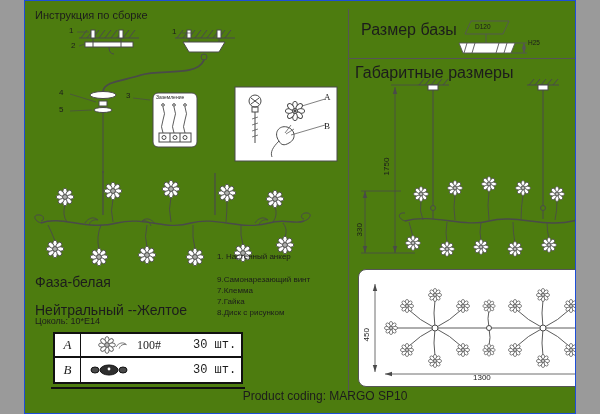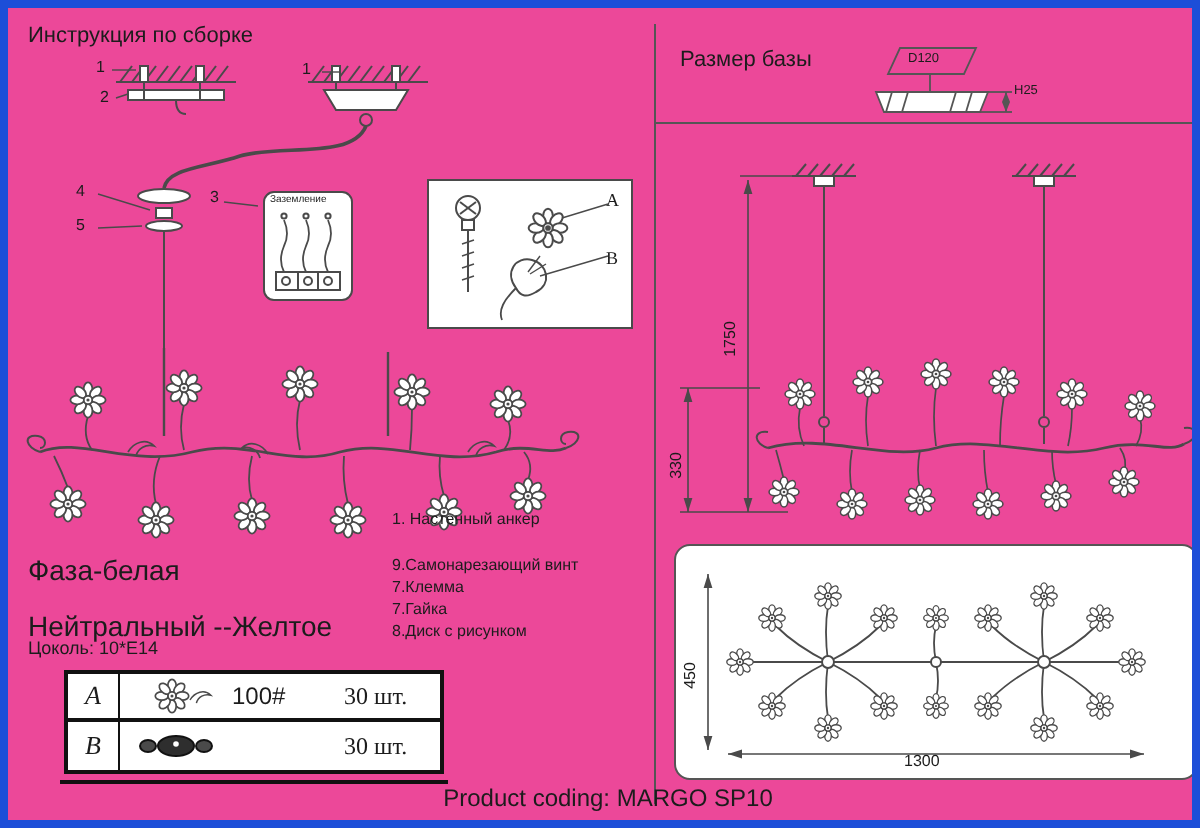--- a/index.html
+++ b/index.html
@@ -1,41 +1,41 @@
 <!DOCTYPE html>
 <html><head>
 <meta charset="utf-8">
 <style>
   *{margin:0;padding:0;box-sizing:border-box}
   body{background:#9a9a9a;display:flex;justify-content:center;align-items:flex-start}
-  #page{position:relative;width:600px;height:414px;background:#ec4899;overflow:hidden;
-        font-family:"Liberation Sans",sans-serif;color:#1c1c1c;border:4px solid #1d4ed8}
+  #page{position:relative;width:552px;height:414px;background:#4d7c0f;overflow:hidden;
+        font-family:"Liberation Sans",sans-serif;color:#1c1c1c;border:1px solid #1d4ed8}
   .abs{position:absolute}
   .lbl{position:absolute;white-space:nowrap;line-height:1.1}
   .vlbl{position:absolute;white-space:nowrap;line-height:1.1;transform:rotate(-90deg)}
   .title{font-size:11px}
-  .sect{font-size:11px}
+  .sect{font-size:16px}
   .note{font-size:14px}
   .parts{font-size:8px}
   .callout{font-size:8px}
   .dim{font-size:8px}
   .dims{font-size:6.5px}
   .tiny{font-size:5px}
   .ab{font-size:9px;font-family:"Liberation Serif",serif}
   .vline{position:absolute;border-left:1px solid #555}
   .hline{position:absolute;border-top:1px solid #555}
   .tbl{position:absolute;left:28px;top:331px;width:190px;height:52px;border:2px solid #111;background:#fff}
   .trow{display:flex;height:24px;align-items:center}
   .trow.first{border-bottom:2px solid #111}
   .tcell{height:100%;display:flex;align-items:center}
   .c-letter{width:26px;justify-content:center;border-right:1.5px solid #111;
             font-family:"Liberation Serif",serif;font-style:italic;font-size:13px}
   .c-icon{width:56px;justify-content:center}
-  .c-code{width:56px;font-family:Liberation Sans, sans-serif;font-size:12px}
-  .c-count{flex:1;font-family:Liberation Serif, serif;font-size:12px}
+  .c-code{width:56px;font-family:Liberation Serif, serif;font-size:12px}
+  .c-count{flex:1;font-family:Liberation Mono, monospace;font-size:12px}
   .tbl-base{position:absolute;left:26px;top:386px;width:194px;border-top:2px solid #111}
   .topview{position:absolute;left:333px;top:268px;width:262px;height:118px;
            border:1px solid #555;border-radius:8px;background:#fff}
   .coding{position:absolute;left:0;top:388px;width:600px;text-align:center;font-size:12px}
 </style>
 </head>
 <body>
 
 <div id="page">
 
@@ -250,20 +250,21 @@
       <line x1="79" y1="26" x2="79" y2="36"></line>
     </g>
     <g fill="#555" stroke="none">
       <polygon points="79,26 77,31 81,31"></polygon>
       <polygon points="79,36 77,31 81,31"></polygon>
     </g>
   </svg>
   <span class="lbl dims" style="left:450px;top:22px">D120</span>
   <span class="lbl dims" style="left:503px;top:38px">H25</span>
 
+  <span class="lbl sect" style="left:330px;top:63px">Габаритные размеры</span>
 
   <svg class="abs" style="left:330px;top:74px" width="268" height="192" viewBox="0 0 268 192">
     <g stroke="#4a4a4a" fill="none" stroke-width="1">
       <line x1="62" y1="10" x2="94" y2="10"></line>
       <line x1="64" y1="10" x2="69" y2="4"></line>
         <line x1="70" y1="10" x2="75" y2="4"></line>
       <line x1="76" y1="10" x2="81" y2="4"></line>
         <line x1="82" y1="10" x2="87" y2="4"></line>
       <line x1="88" y1="10" x2="93" y2="4"></line>
       <rect x="73" y="10" width="10" height="5" fill="#fff"></rect>

